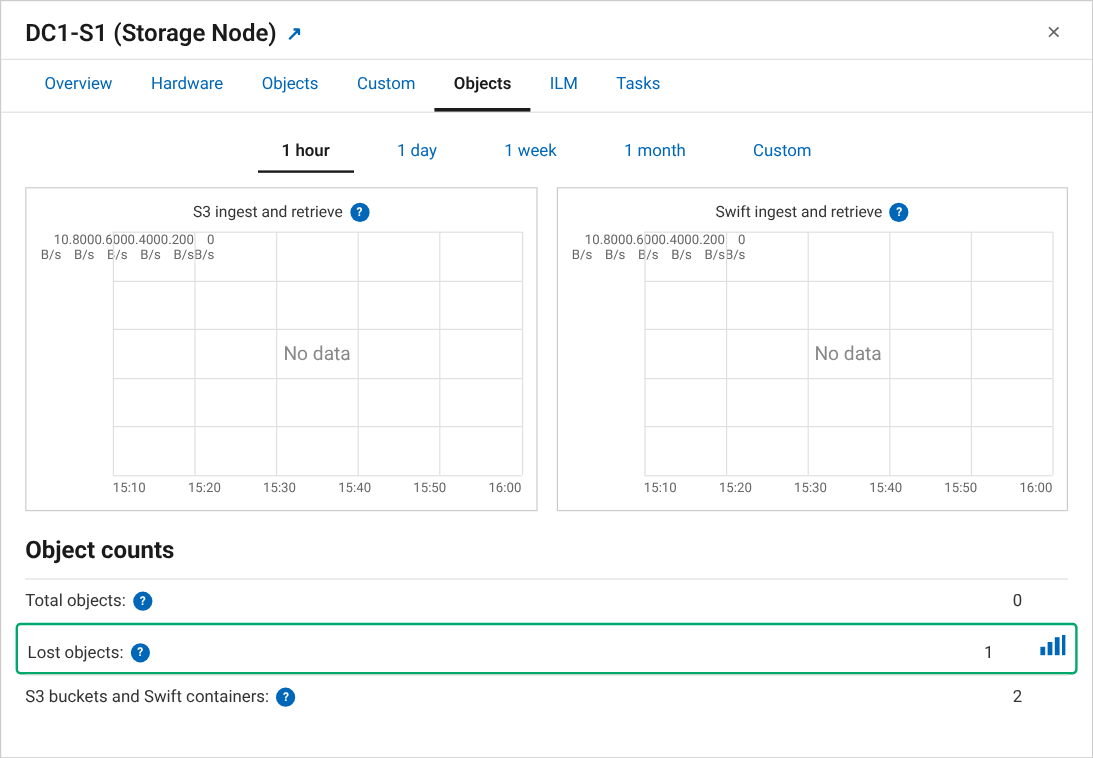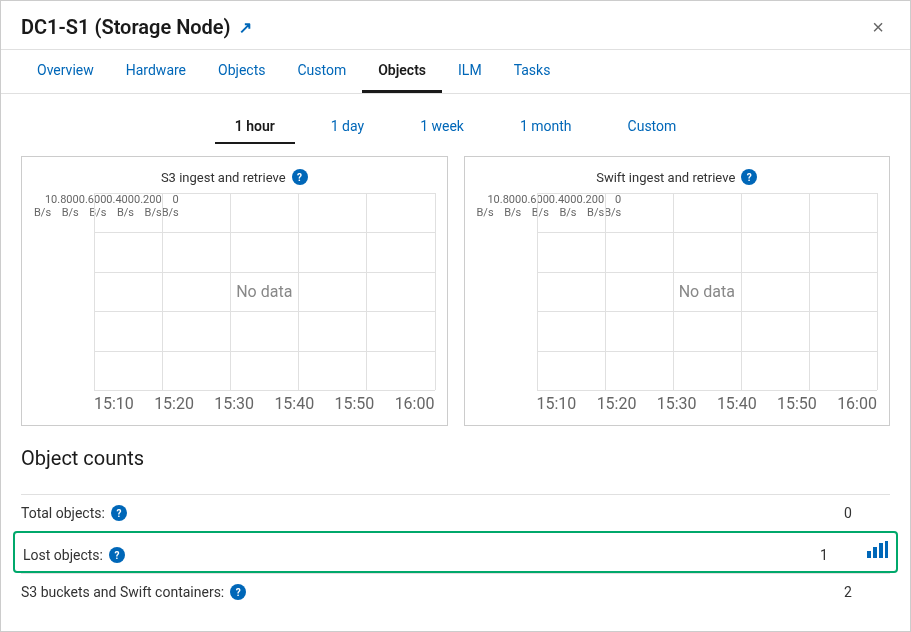--- a/index.html
+++ b/index.html
@@ -175,28 +175,28 @@
       font-size: 16px;
       color: #888;
       z-index: 1;
     }
     .x-axis {
       display: flex;
       justify-content: space-between;
       padding-top: 4px;
     }
     .x-label {
-      font-size: 16px;
+      font-size: 11px;
       color: #666;
     }
     .section-title {
       font-size: 20px;
-      font-weight: 400;
+      font-weight: 700;
       color: #1a1a1a;
-      margin-bottom: 24px;
+      margin-bottom: 12px;
     }
     .data-label {
       display: flex;
       align-items: center;
       gap: 6px;
       flex: 1;
       color: #333;
       font-size: 14px;
     }
     .data-value {

